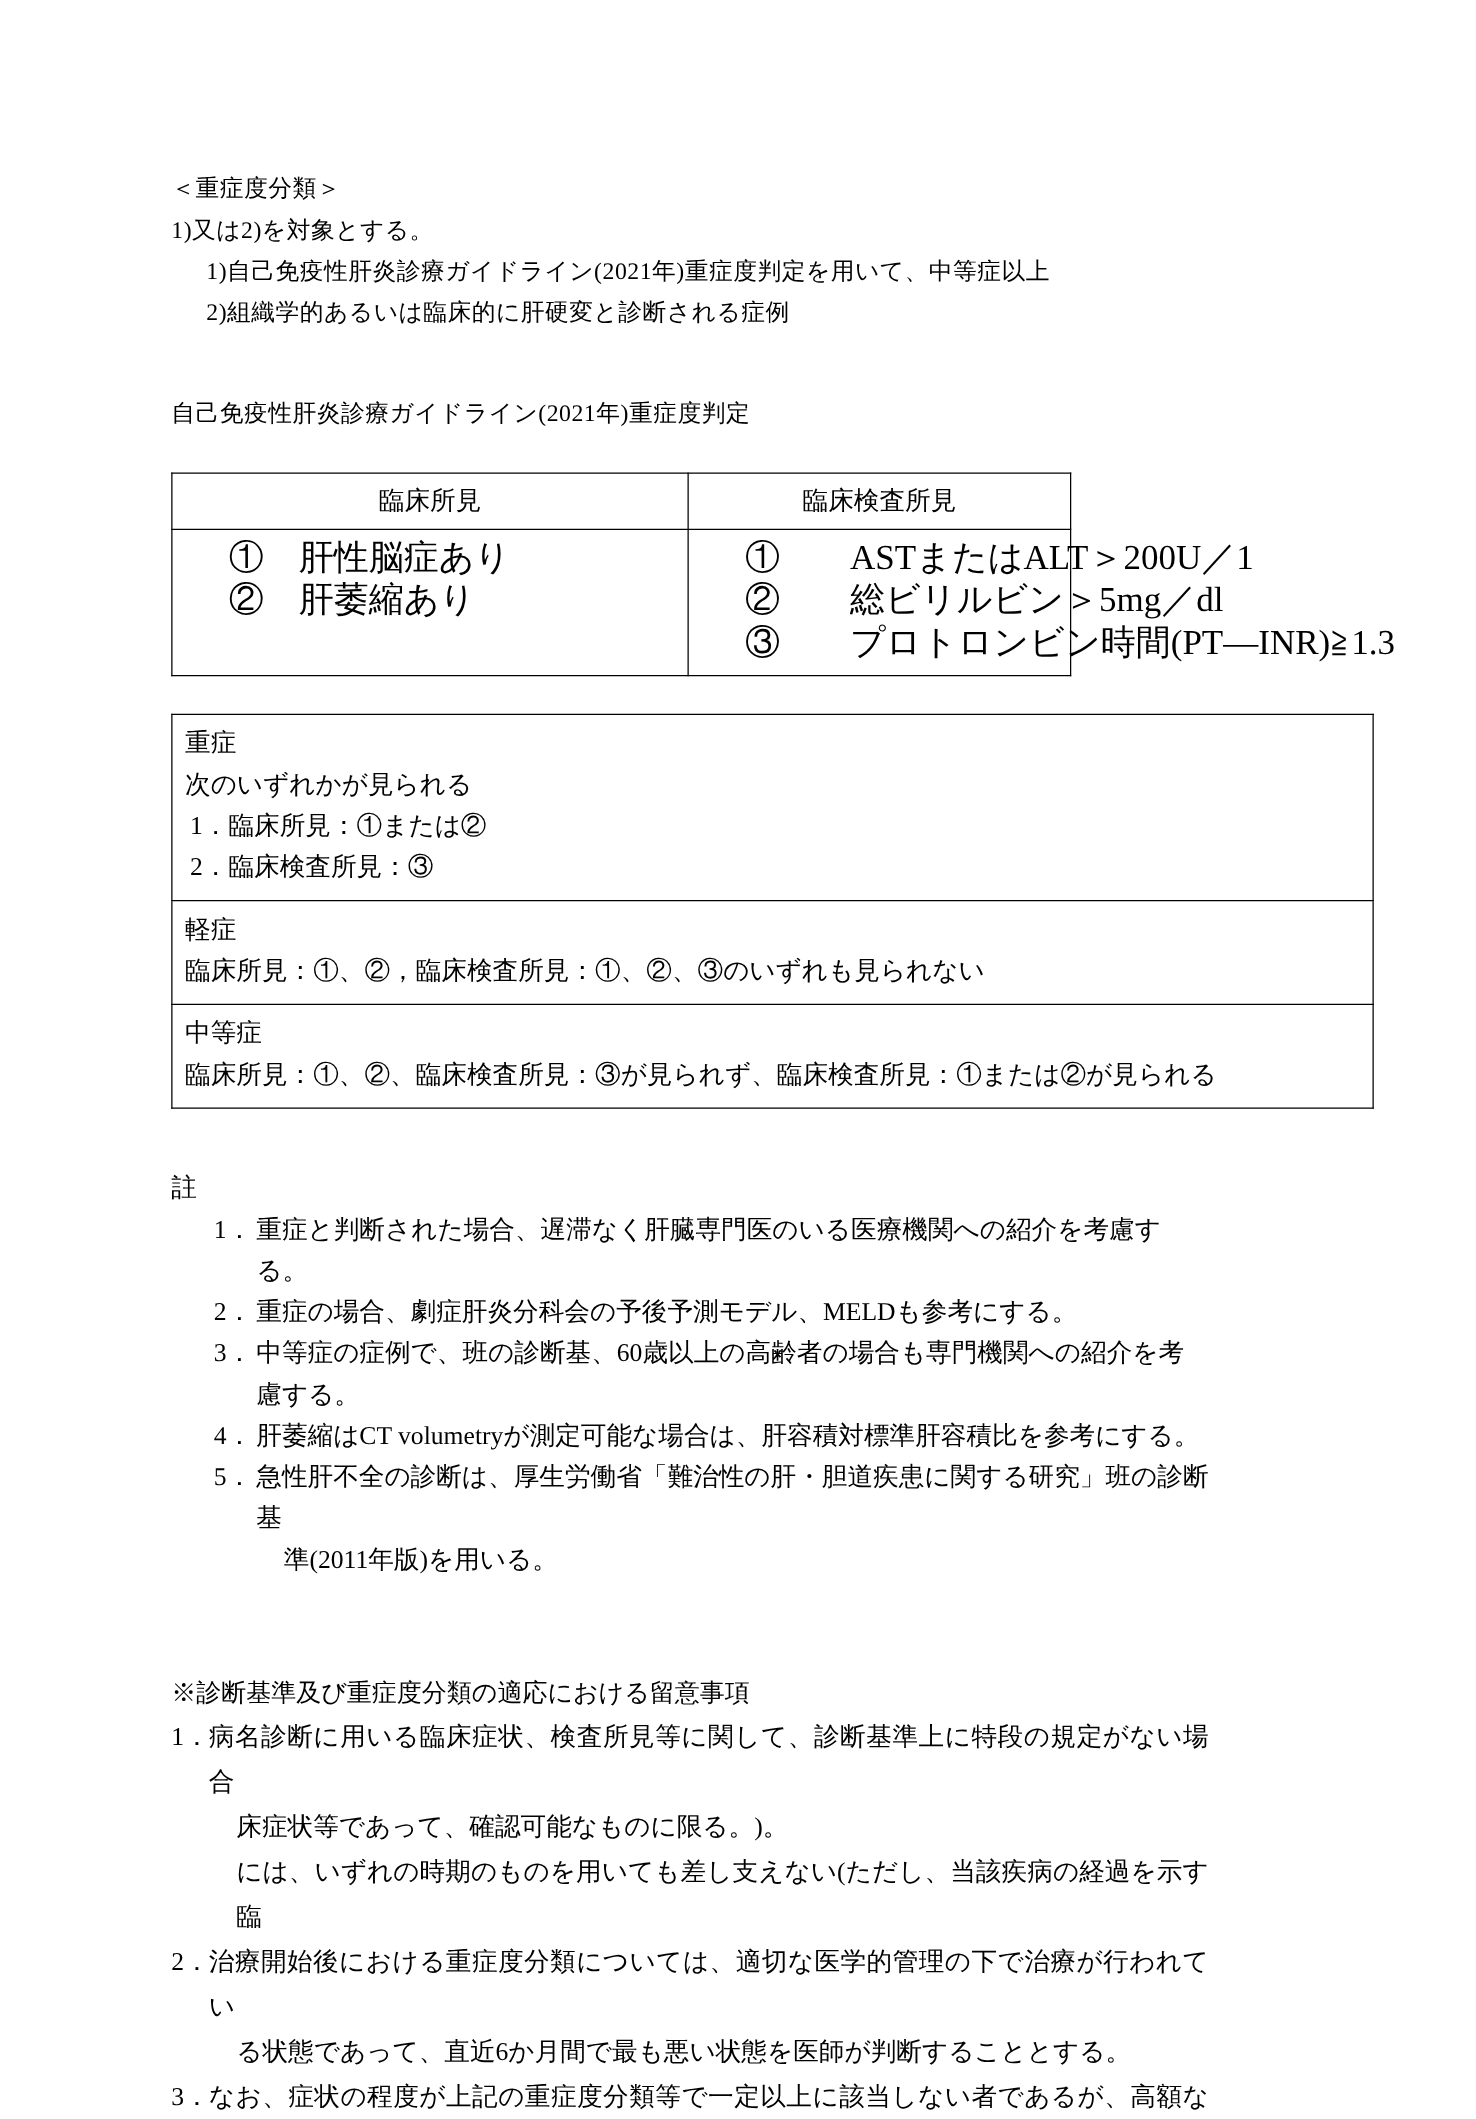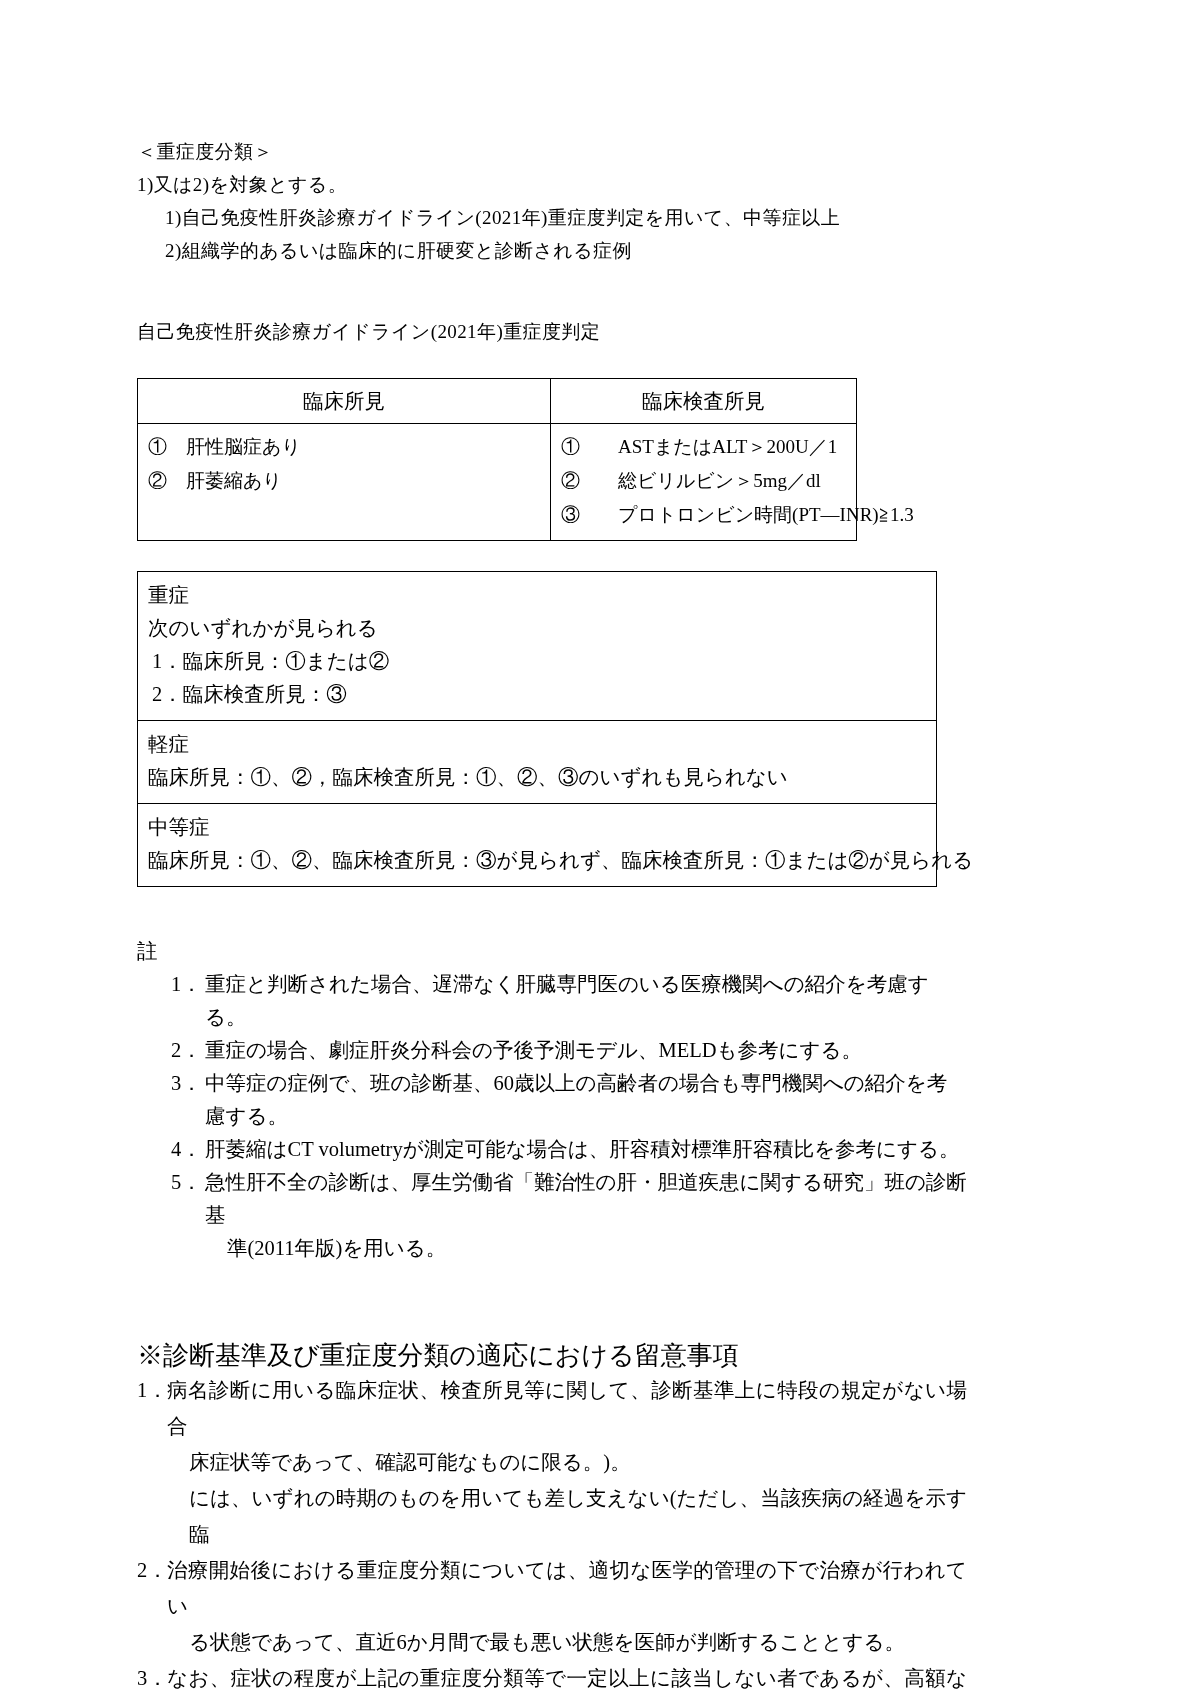--- a/index.html
+++ b/index.html
@@ -56,27 +56,28 @@
   .cellpad {
     padding: 6px 10px 8px 10px;
   }
   .hdr {
     text-align: center;
     font-size: 20.5px;
     line-height: 30px;
     padding: 7px 0 7px 0;
   }
   .row-item {
-    font-size: 19px;
+    font-size: 28px;
     line-height: 34px;
     white-space: pre;
+    margin-left: 35px;
   }
   .sev-tbl {
     border-collapse: collapse;
-    width: 800px;
+    width: 962px;
     table-layout: fixed;
     border: 1.6px solid #000;
   }
   .sev-tbl td {
     border: 1.4px solid #000;
     padding: 7px 10px 9px 10px;
     vertical-align: top;
   }
   .sev-line {
     font-size: 20.5px;
@@ -104,21 +105,21 @@
   .note-txt {
     flex: 1 1 auto;
   }
   .note-txt .cont {
     display: block;
     padding-left: 22px;
   }
 
   
   .sec-title {
-    font-size: 26px;
+    font-size: 20px;
     line-height: 33px;
   }
   .blist-row {
     display: flex;
     font-size: 20.5px;
     line-height: 36px;
   }
   .blist-num {
     width: 30px;
     flex: 0 0 30px;

